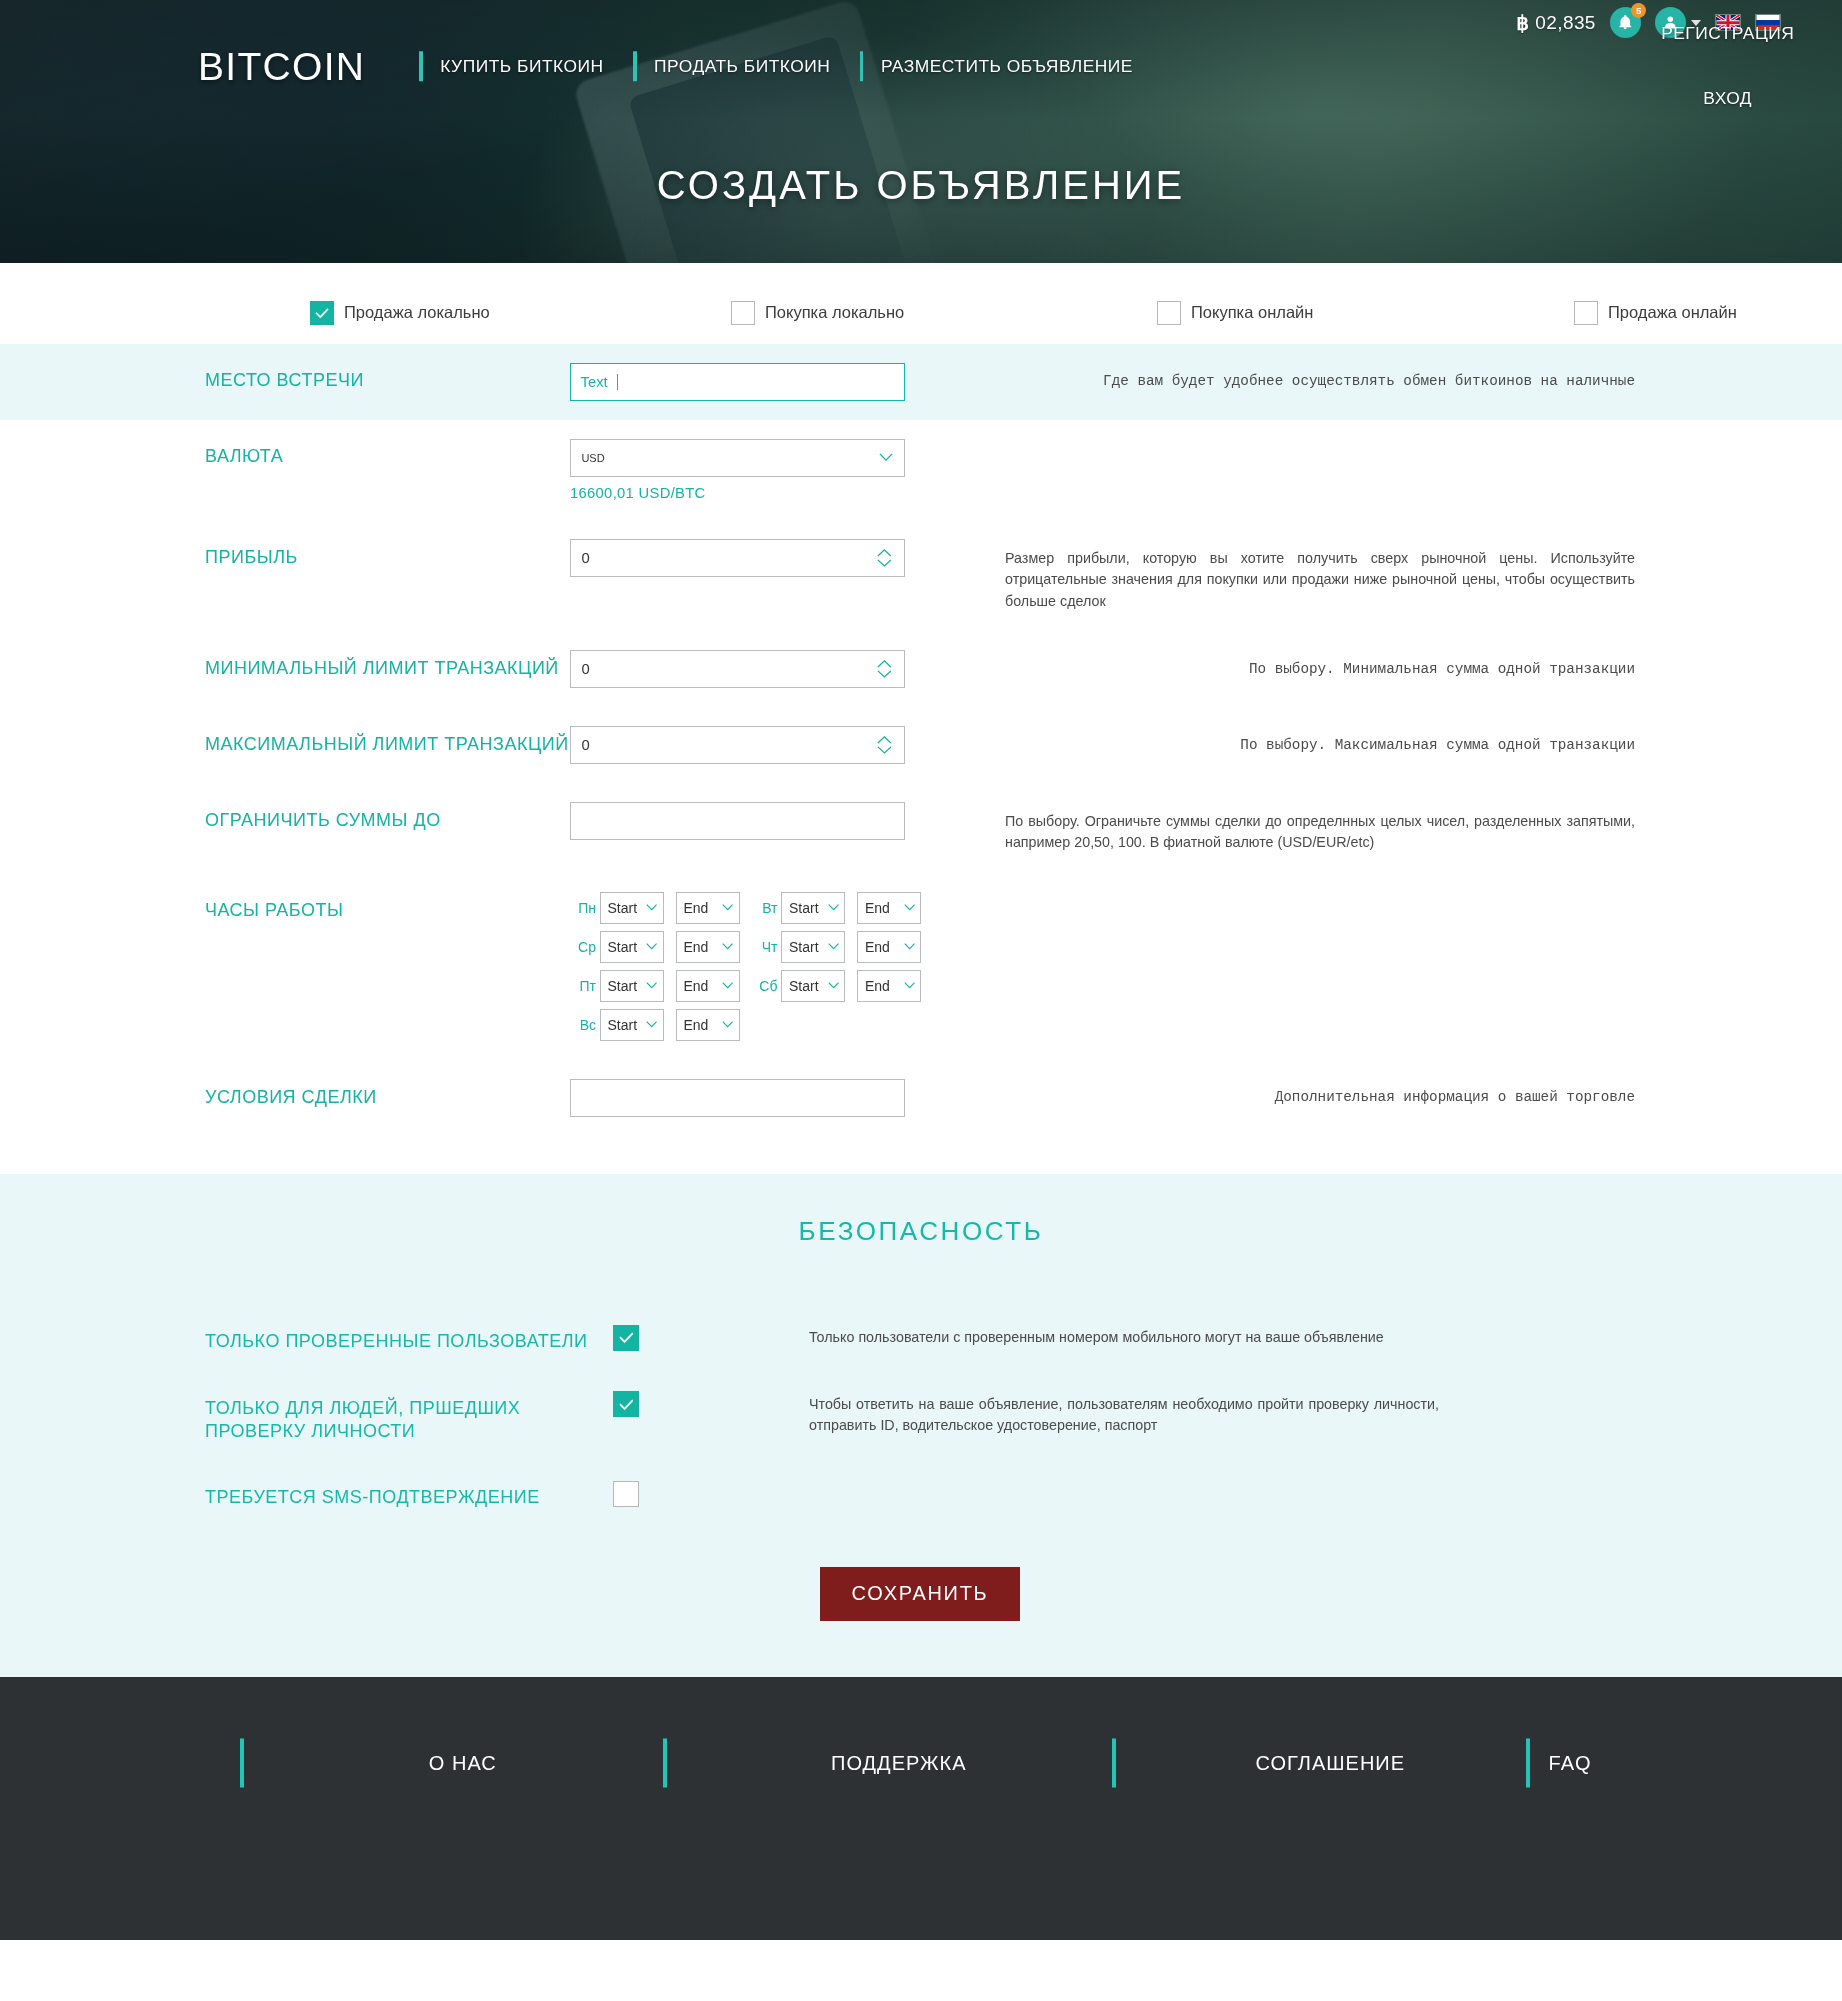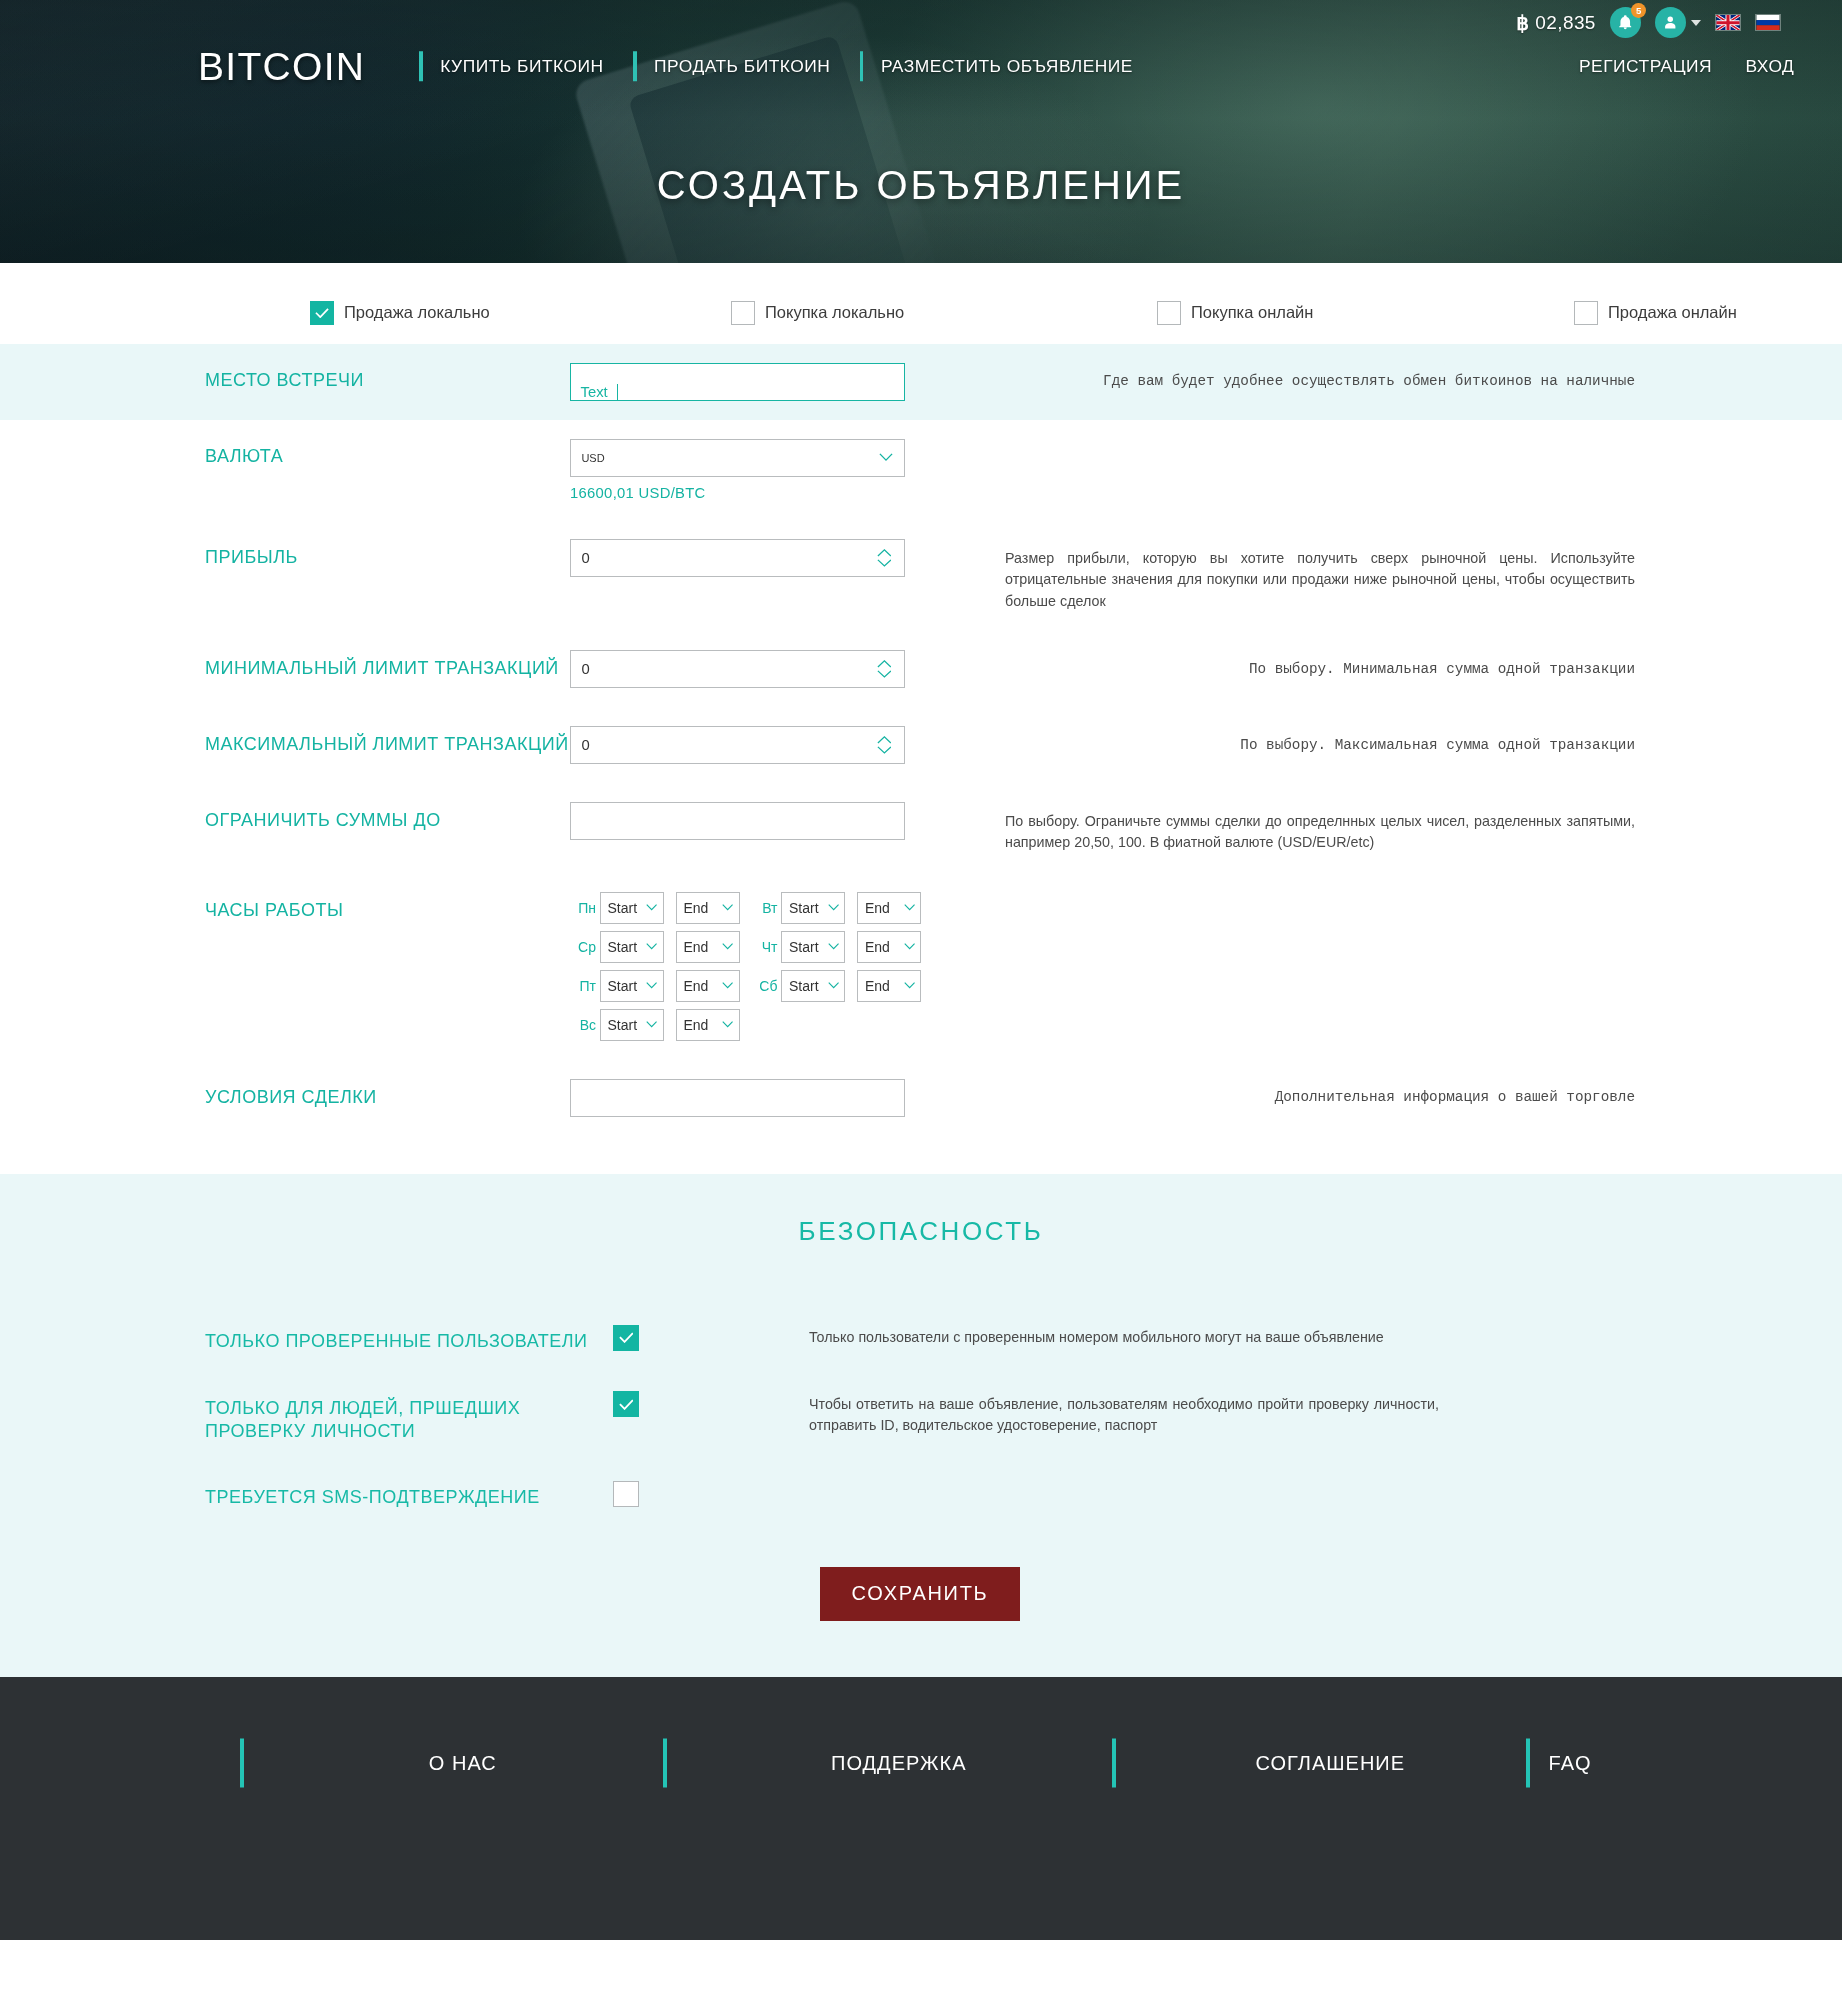--- a/index.html
+++ b/index.html
@@ -146,21 +146,21 @@
     content: "";
     position: absolute;
     left: 0; top: 50%;
     transform: translateY(-50%);
     width: 3.5px; height: 29.5px;
     background: #2fc2b5;
   }
   .nav-right {
     position: absolute;
     right: 39px;
-    display: flex; align-items: center; gap: 16px;
+    display: flex; align-items: center; gap: 34px; flex-direction: column;
   }
   .nav-right .nav-link { padding: 5.2px 8.7px; }
 
   .hero-title {
     position: absolute;
     top: 163px; left: 0; right: 0;
     text-align: center;
     color: #ffffff;
     font-size: 40px;
     letter-spacing: 3px;
@@ -240,21 +240,21 @@
     color: #333;
     padding: 0 10.4px;
     outline: none;
   }
   .txtin::placeholder { color: #9aa0a2; }
 
   .prefix-field {
     width: 335px; height: 38px;
     border: 0.9px solid #17b5a3;
     background: #fff;
-    display: flex; align-items: flex-end;
+    display: flex; align-items: center;
   }
   .prefix-lab {
     display: flex; align-items: center;
     padding: 0 9.6px;
     color: #17b5a3;
     font-size: 14.8px;
     border-right: 0.9px solid #17b5a3;
   }
   .prefix-in {
     flex: 1;

